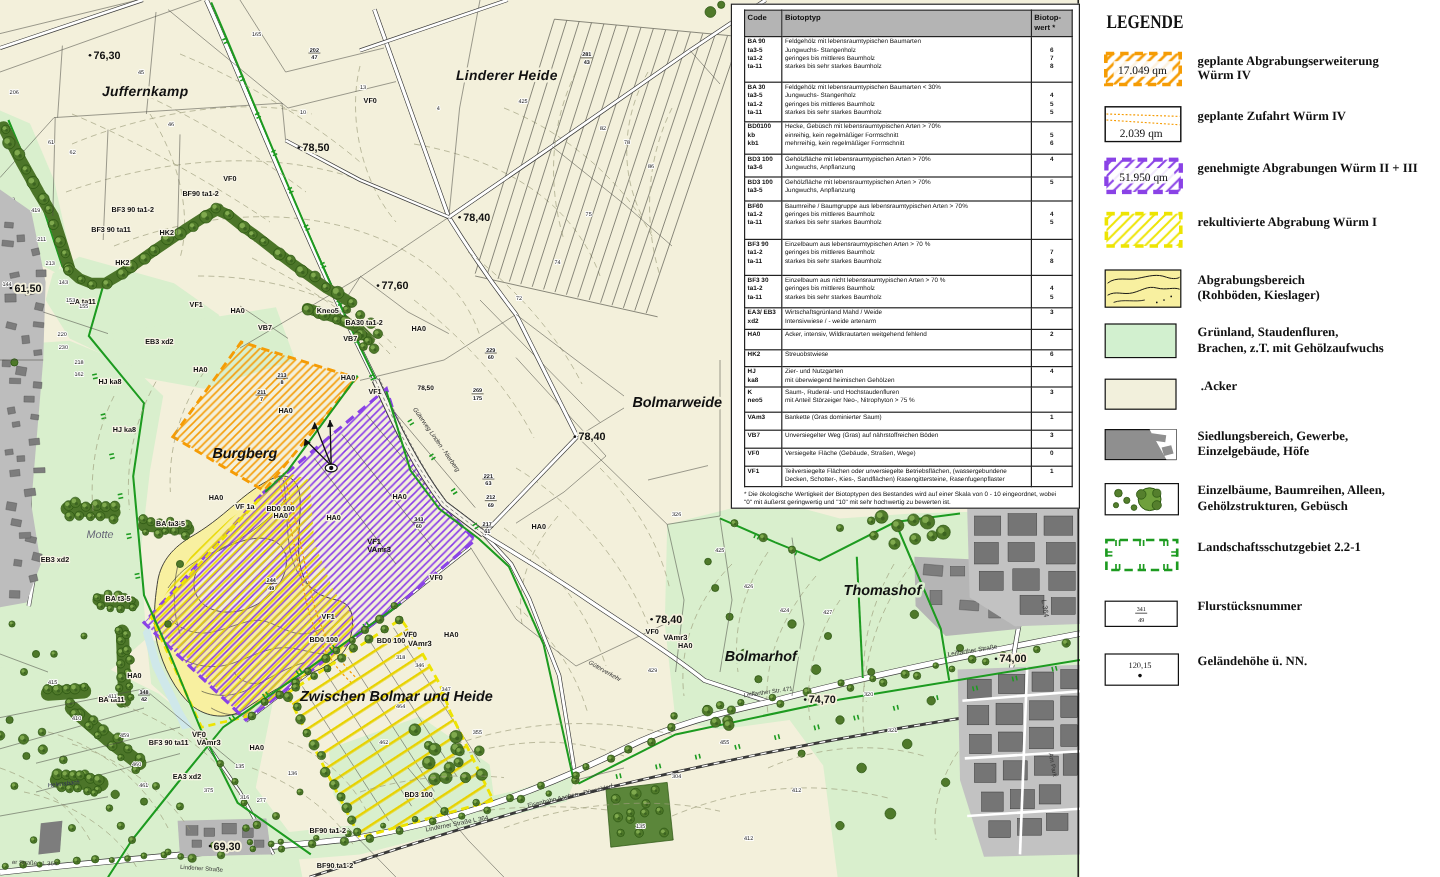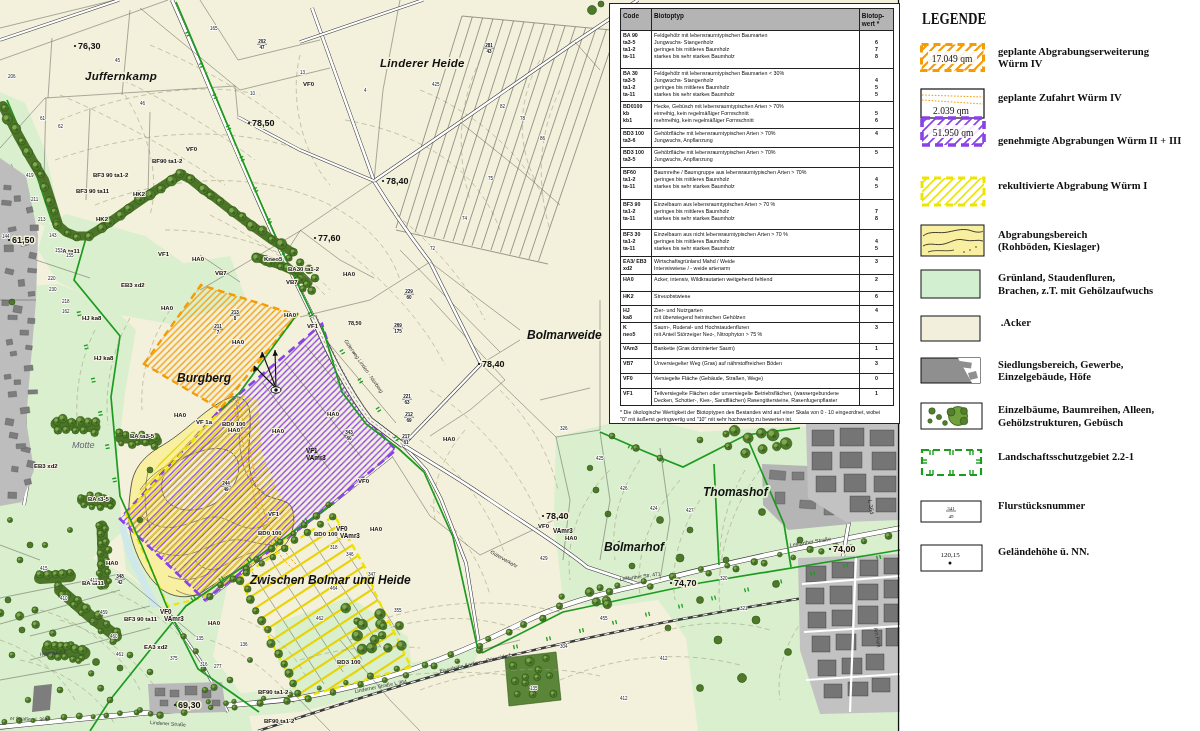--- a/index.html
+++ b/index.html
@@ -1779,21 +1779,21 @@
 <div class="lab" style="top:45.5px;line-height:12.5px">geplante Abgrabungserweiterung<br>Würm IV</div>
 
 <div class="sym" style="top:88px;height:31px"><svg width="65" height="31">
         <rect x="1" y="1" width="63" height="29" fill="#fff" stroke="#111" stroke-width="1.2"></rect>
         <path d="M2,7 L63,9" stroke="#f59c05" stroke-width="1" stroke-dasharray="1.6 1.6" fill="none"></path>
         <path d="M2,12 L63,16" stroke="#f59c05" stroke-width="1" stroke-dasharray="1.6 1.6" fill="none"></path>
         <text x="31" y="26" font-size="9.5" text-anchor="middle" fill="#111">2.039 qm</text>
       </svg></div>
 <div class="lab" style="top:91.5px;line-height:12.5px">geplante Zufahrt Würm IV</div>
 
-<div class="sym" style="top:116px;height:31px"><svg width="66" height="31">
+<div class="sym" style="top:131px;height:31px"><svg width="66" height="31">
         <rect x="2" y="2" width="62" height="27" fill="url(#hleg-p)" stroke="#8a42e6" stroke-width="3.6" stroke-dasharray="8 5"></rect>
         <rect x="7" y="9" width="52" height="13" fill="#fff" opacity="0.88" rx="6"></rect>
         <text x="33" y="19.5" font-size="9.5" text-anchor="middle" fill="#111">51.950 qm</text>
       </svg></div>
 <div class="lab" style="top:134.5px;line-height:12.5px">genehmigte Abgrabungen Würm II + III</div>
 
 <div class="sym" style="top:176px;height:31px"><svg width="66" height="31">
         <rect x="2" y="2" width="62" height="27" fill="url(#hleg-y)" stroke="#ede402" stroke-width="3" stroke-dasharray="7 5"></rect>
       </svg></div>
 <div class="lab" style="top:179.5px;line-height:12.5px">rekultivierte Abgrabung Würm I</div>

